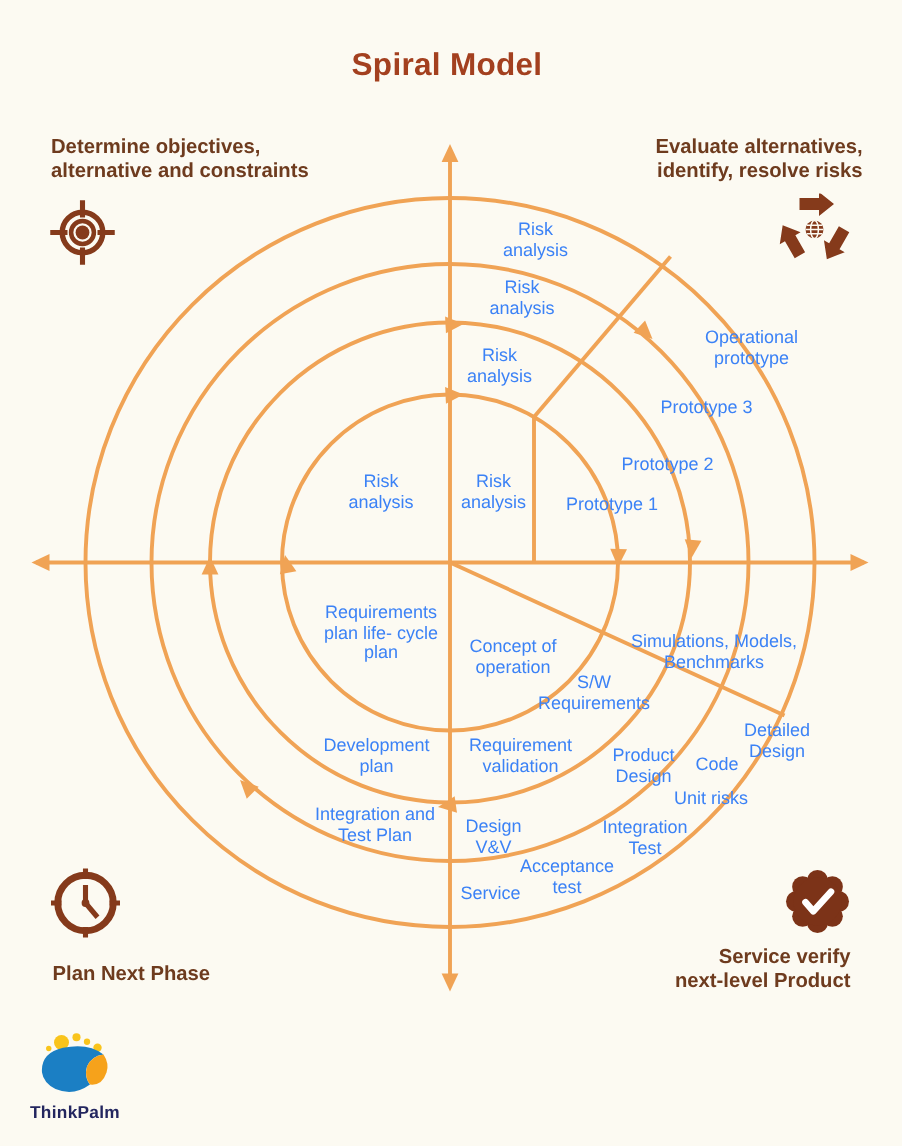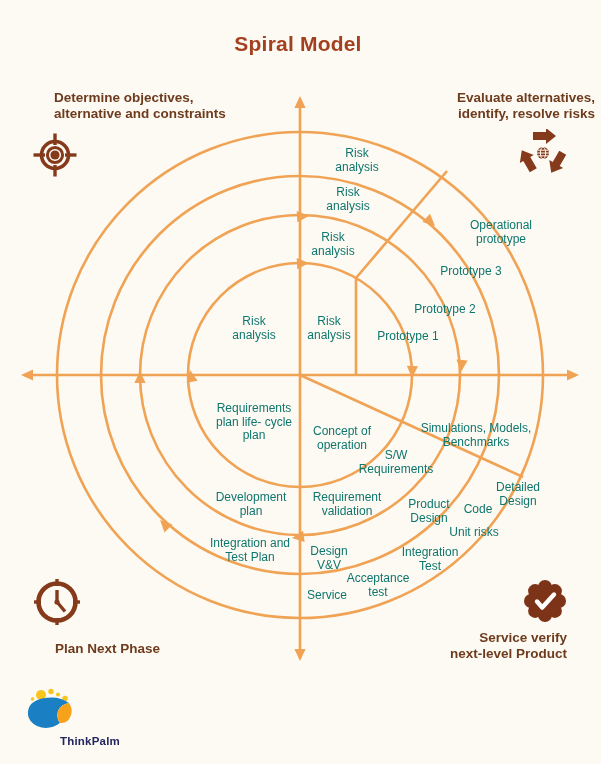--- a/index.html
+++ b/index.html
@@ -8,36 +8,36 @@
     background:#FCFAF2;
     font-family:"Liberation Sans", sans-serif;
   }
   .stage{position:absolute;inset:0;}
   .page-title{
     position:absolute;top:32px;left:0;width:596px;text-align:center;
     font-size:21px;font-weight:bold;color:#A3401F;letter-spacing:.2px;
   }
   .corner{
     position:absolute;font-size:13.5px;font-weight:bold;color:#6E3B1E;
-    line-height:15.5px;white-space:pre-line;margin-left:20px;
+    line-height:15.5px;white-space:pre-line;
   }
   .corner.tl{left:34px;top:90px;text-align:left;}
   .corner.tr{left:437px;top:90px;text-align:right;}
   .corner.bl{left:35px;top:641px;}
   .corner.br{right:34px;top:630px;text-align:right;}
   svg.diagram{position:absolute;left:0;top:0;}
   .icon{position:absolute;}
   .dlabel{
     position:absolute;transform:translate(-50%,-50%);
-    font-size:12px;line-height:13.5px;color:#0f766e;text-align:center;
+    font-size:12px;line-height:13.5px;color:#3b82f6;text-align:center;
     white-space:pre-line;
   }
   .logo{position:absolute;left:20px;top:686px;width:60px;text-align:center;}
   .logo .brand{
-    margin-top:1px;font-size:11.5px;font-weight:bold;color:#23265F;letter-spacing:.2px;margin-left:40px;
+    margin-top:1px;font-size:11.5px;font-weight:bold;color:#23265F;letter-spacing:.2px;
   }
 </style>
 </head>
 <body>
 
 <div class="stage">
 
   <div class="page-title">Spiral Model</div>
 
   <div class="corner tl">Determine objectives,

